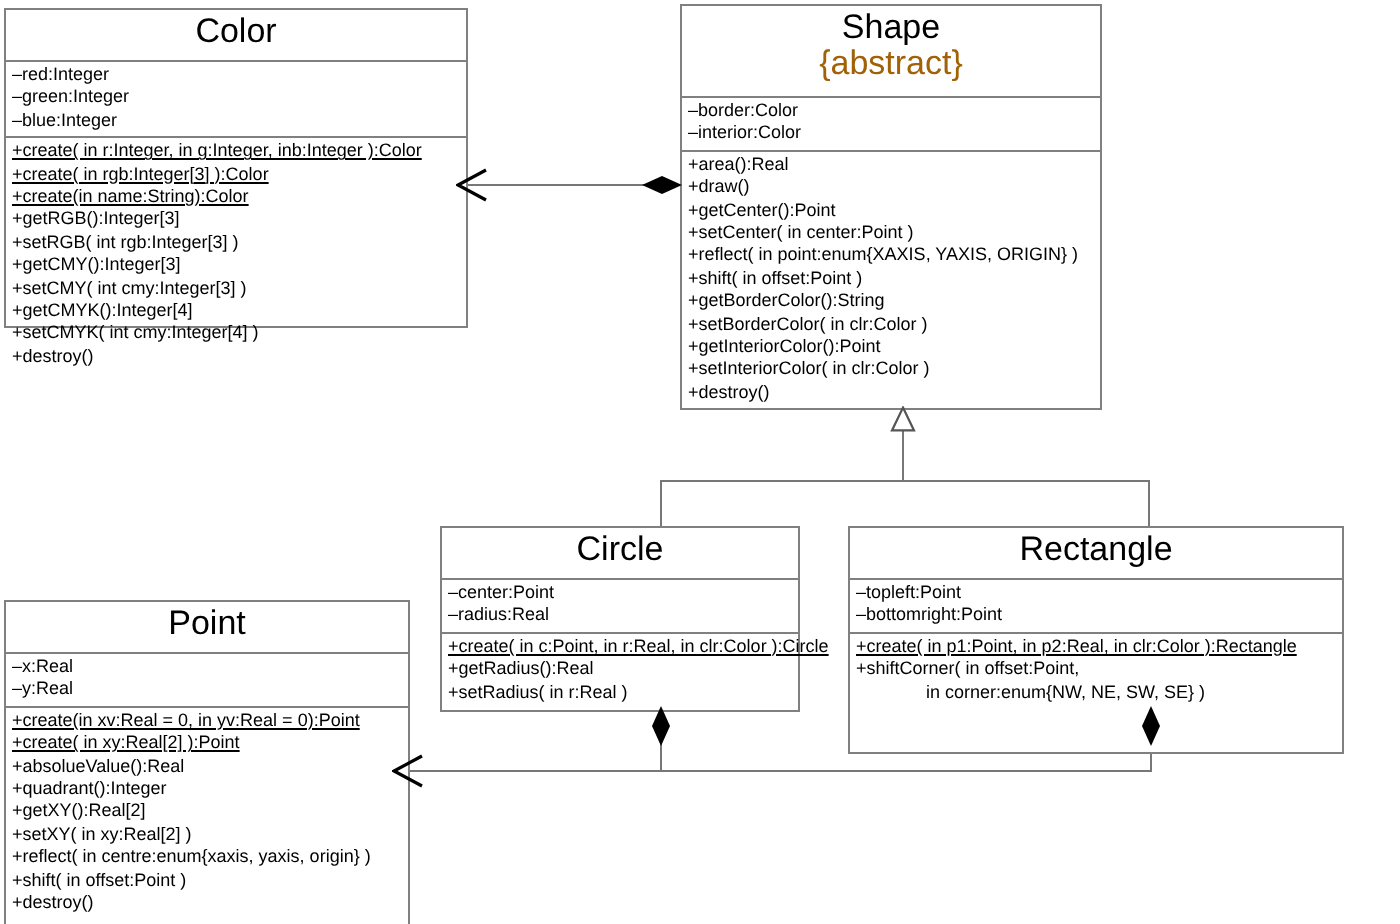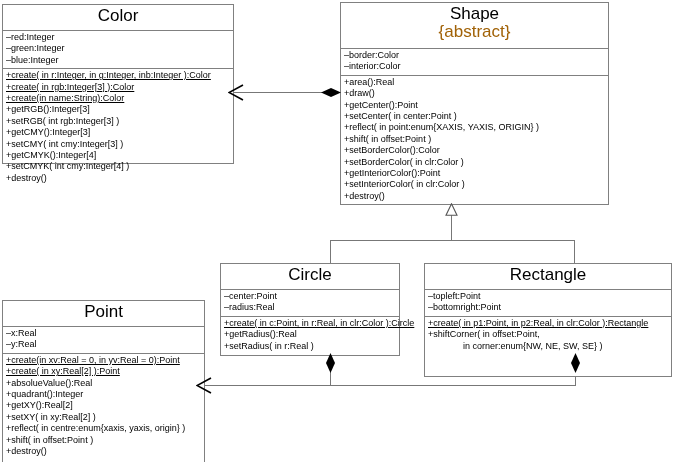--- a/index.html
+++ b/index.html
@@ -157,37 +157,37 @@
       <div class="row">+getRGB():Integer[3]</div>
       <div class="row">+setRGB( int rgb:Integer[3] )</div>
       <div class="row">+getCMY():Integer[3]</div>
       <div class="row">+setCMY( int cmy:Integer[3] )</div>
       <div class="row">+getCMYK():Integer[4]</div>
       <div class="row">+setCMYK( int cmy:Integer[4] )</div>
       <div class="row">+destroy()</div>
     </div>
   </div>
 
-  <div class="umlbox" style="left:340px; top:2px; width:269px; height:203px;">
+  <div class="umlbox" style="left:340px; top:2px; width:211px; height:203px;">
     <div class="namecell" style="height:46px;">
       <span class="cname">Shape</span>
       <span class="cstereo">{abstract}</span>
     </div>
     <div class="compartment attrs">
       <div class="row">–border:Color</div>
       <div class="row">–interior:Color</div>
     </div>
     <div class="compartment ops">
       <div class="row">+area():Real</div>
       <div class="row">+draw()</div>
       <div class="row">+getCenter():Point</div>
       <div class="row">+setCenter( in center:Point )</div>
       <div class="row">+reflect( in point:enum{XAXIS, YAXIS, ORIGIN} )</div>
       <div class="row">+shift( in offset:Point )</div>
-      <div class="row">+setBorderColor():Color</div>
+      <div class="row">+getBorderColor():String</div>
       <div class="row">+setBorderColor( in clr:Color )</div>
       <div class="row">+getInteriorColor():Point</div>
       <div class="row">+setInteriorColor( in clr:Color )</div>
       <div class="row">+destroy()</div>
     </div>
   </div>
 
   <div class="umlbox" style="left:220px; top:263px; width:180px; height:93px;">
     <div class="namecell" style="height:26px;">
       <span class="cname">Circle</span>

